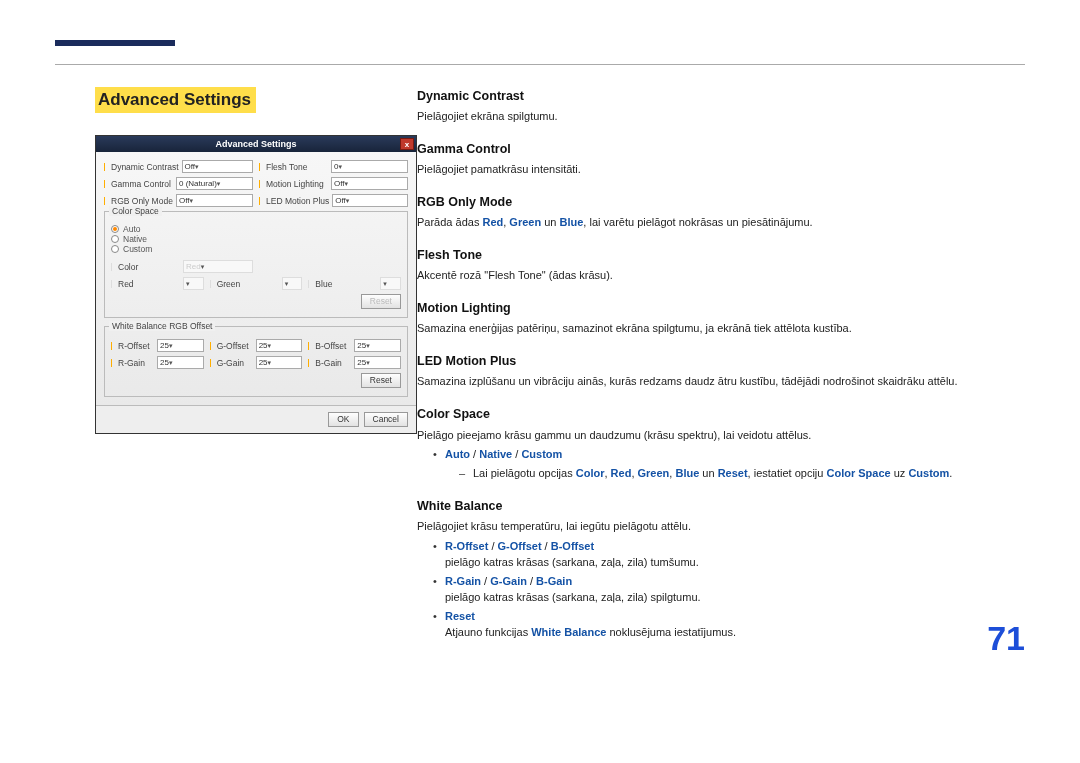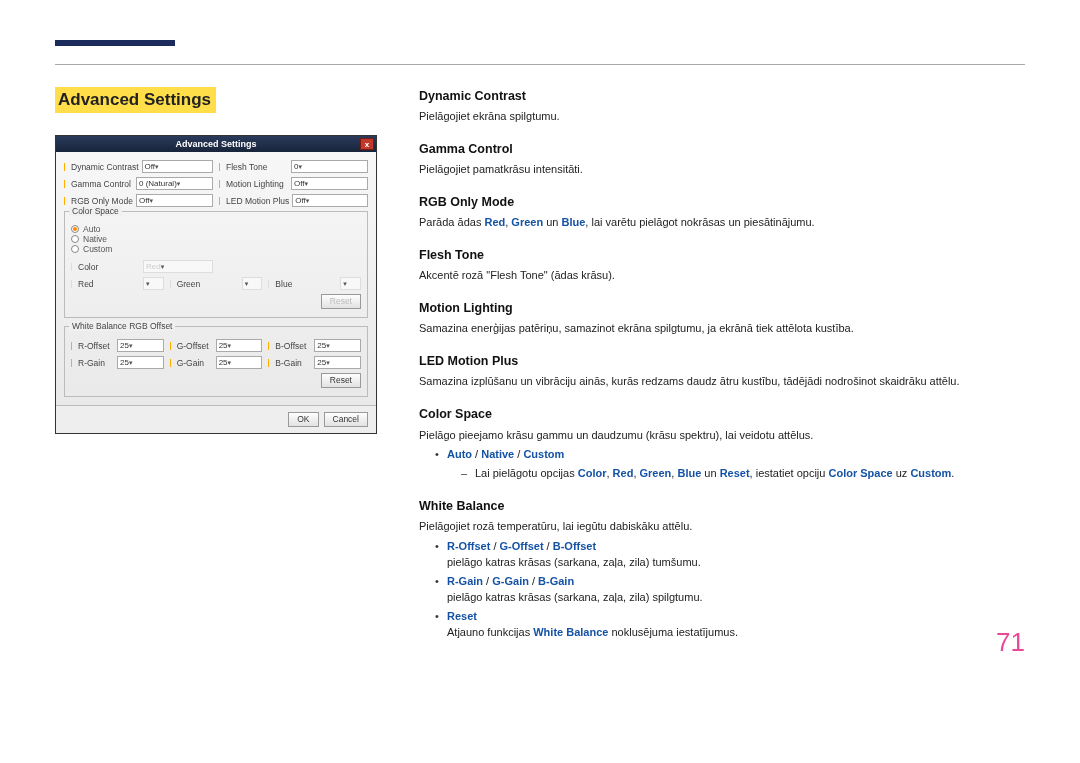--- a/index.html
+++ b/index.html
@@ -22,22 +22,22 @@
     margin-bottom: 18px;
   }
   .hr-line {
     border: none;
     border-top: 1px solid #aaa;
     margin-left: 0;
     margin-bottom: 22px;
   }
   .content-wrap {
     display: flex;
-    gap: 42px;
     align-items: flex-start;
+    margin-left: 40px;
   }
   .left-col {
     width: 322px;
     flex-shrink: 0;
   }
   .left-title {
     font-size: 17px;
     font-weight: bold;
     color: #222;
     background: #ffde4a;
@@ -150,23 +150,23 @@
   }
   .ul2 { list-style:none; padding-left:18px; margin-top:3px; }
   .ul2 > li { position:relative; padding-left:10px; margin-bottom:3px; }
   .ul2 > li::before {
     content:"–"; position:absolute; left:-4px; top:0; color:#333;
   }
   .page-num {
     position:absolute;
     right:55px;
     bottom:18px;
-    font-size:26px;
-    color:#ec4899;
-    font-weight:400;
+    font-size:34px;
+    color:#1d4ed8;
+    font-weight:700;
   }
 </style>
 </head>
 <body>
 
 <div class="page">
   <div class="top-bar"></div>
   <hr class="hr-line">
 
   <div class="content-wrap">
@@ -399,21 +399,21 @@
               <li>
                 <span>Lai pielāgotu opcijas </span><span class="blue">Color</span><span>, </span><span class="blue">Red</span><span>, </span><span class="blue">Green</span><span>, </span><span class="blue">Blue</span><span> un </span><span class="blue">Reset</span><span>, iestatiet opciju </span><span class="blue">Color Space</span><span> uz </span><span class="blue">Custom</span><span>.</span>
               </li>
             </ul>
           </li>
         </ul>
       </div>
 
       <div class="sect">
         <div class="sect-title">White Balance</div>
-        <div>Pielāgojiet rozā temperatūru, lai iegūtu dabiskāku attēlu.</div>
+        <div>Pielāgojiet krāsu temperatūru, lai iegūtu pielāgotu attēlu.</div>
         <ul class="ul1">
           <li>
             <span class="blue">R-Offset</span><span> / </span><span class="blue">G-Offset</span><span> / </span><span class="blue">B-Offset</span>
             <div>pielāgo katras krāsas (sarkana, zaļa, zila) tumšumu.</div>
           </li>
           <li>
             <span class="blue">R-Gain</span><span> / </span><span class="blue">G-Gain</span><span> / </span><span class="blue">B-Gain</span>
             <div>pielāgo katras krāsas (sarkana, zaļa, zila) spilgtumu.</div>
           </li>
           <li>

